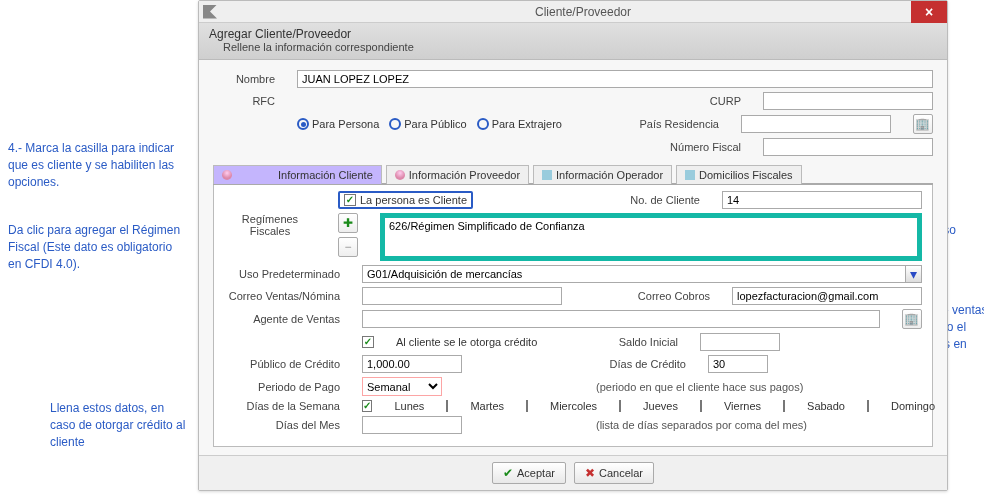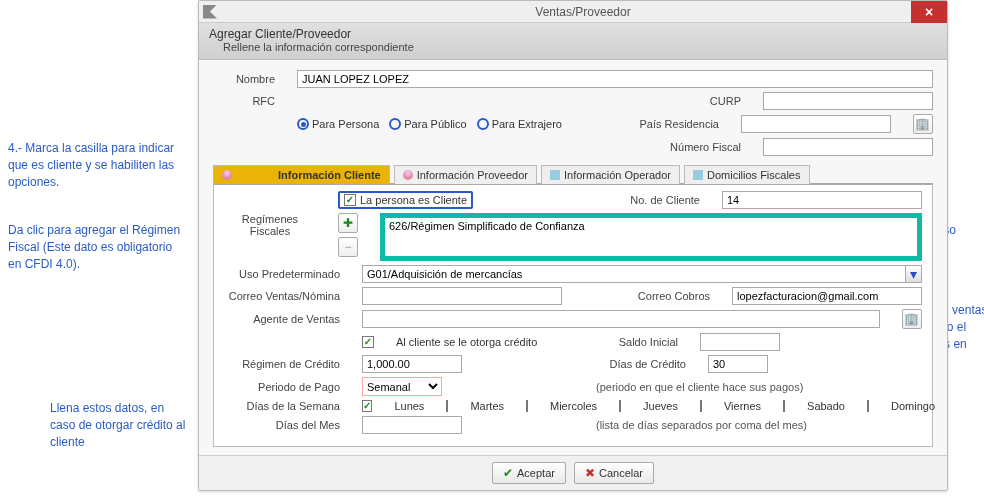--- a/index.html
+++ b/index.html
@@ -124,21 +124,21 @@
     border: 1px solid #bbb;
     border-bottom: none;
     padding: 3px 8px;
     font-size: 11px;
     display: flex;
     align-items: center;
     gap: 4px;
     position: relative;
     top: 1px;
   }
-  .tab.active { background: #eab308; font-weight: bold; gap: 46px; }
+  .tab.active { background: #c4b5fd; font-weight: normal; gap: 46px; }
   .tab-iconp {
     width: 10px; height: 10px;
     background: radial-gradient(circle at 50% 30%, #fce, #d8a 60%);
     border-radius: 50%;
   }
   .tab-iconb {
     width: 10px; height: 10px;
     background: #9cd;
   }
   .tabbody {
@@ -268,21 +268,21 @@
     </svg>
 </div>
 
 <div class="bracket-l" style="left:215px; top:380px; height:92px;"></div>
 <div class="bracket-r" style="left:842px; top:304px; height:40px;"></div>
 
 <div class="window">
 
   <div class="titlebar">
     <div class="logo"></div>
-    <div class="title">Ventas/Proveedor</div>
+    <div class="title">Cliente/Proveedor</div>
     <div class="close">×</div>
   </div>
 
   <div class="banner">
     <div class="h1">Agregar Cliente/Proveedor</div>
     <div class="h2">Rellene la información correspondiente</div>
   </div>
 
   <div class="form-area">
     <div class="row">
@@ -391,21 +391,21 @@
       <div class="row">
         <span style="width:116px;"></span>
         <span class="chk checked"></span>
         <span>Al cliente se le otorga crédito</span>
         <span style="flex:1"></span>
         <span class="lbl" style="width:80px;">Saldo Inicial</span>
         <input type="text" style="width: 80px;" value="">
         <span style="width:120px;"></span>
       </div>
       <div class="row">
-        <span class="lbl" style="width:116px;">Régimen de Crédito</span>
+        <span class="lbl" style="width:116px;">Público de Crédito</span>
         <input type="text" style="width: 100px;" value="1,000.00">
         <span style="width:90px;"></span>
         <span class="lbl" style="width:90px;">Días de Crédito</span>
         <input type="text" style="width: 60px;" value="30">
       </div>
       <div class="row">
         <span class="lbl" style="width:116px;">Periodo de Pago</span>
         <select style="width:80px;"><option>Semanal</option></select>
         <span style="width:110px;"></span>
         <span style="color:#555;">(periodo en que el cliente hace sus pagos)</span>

